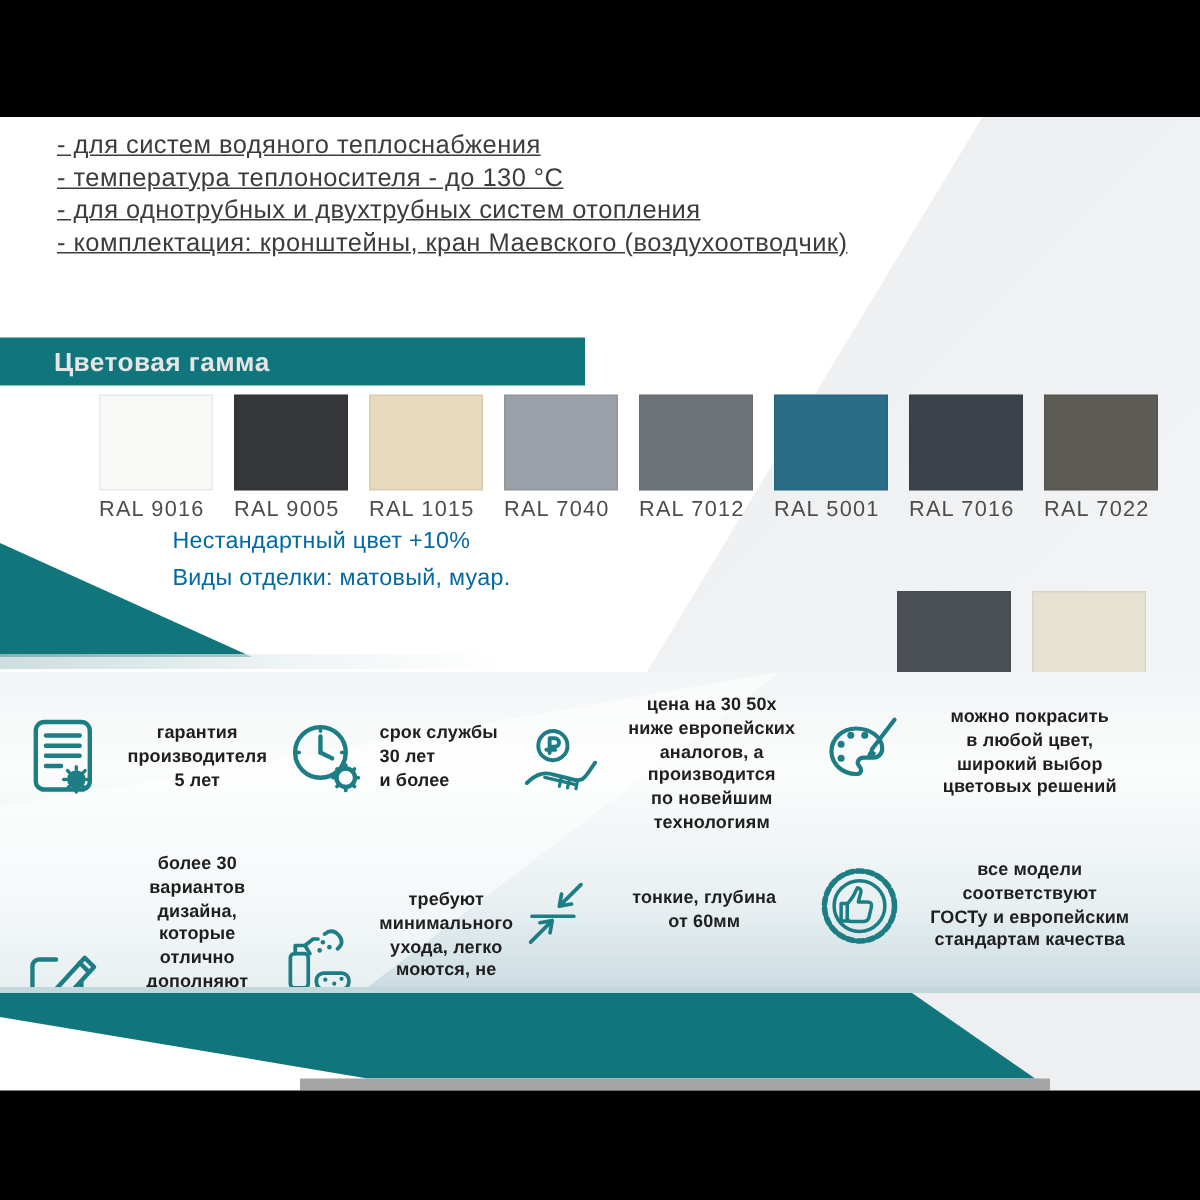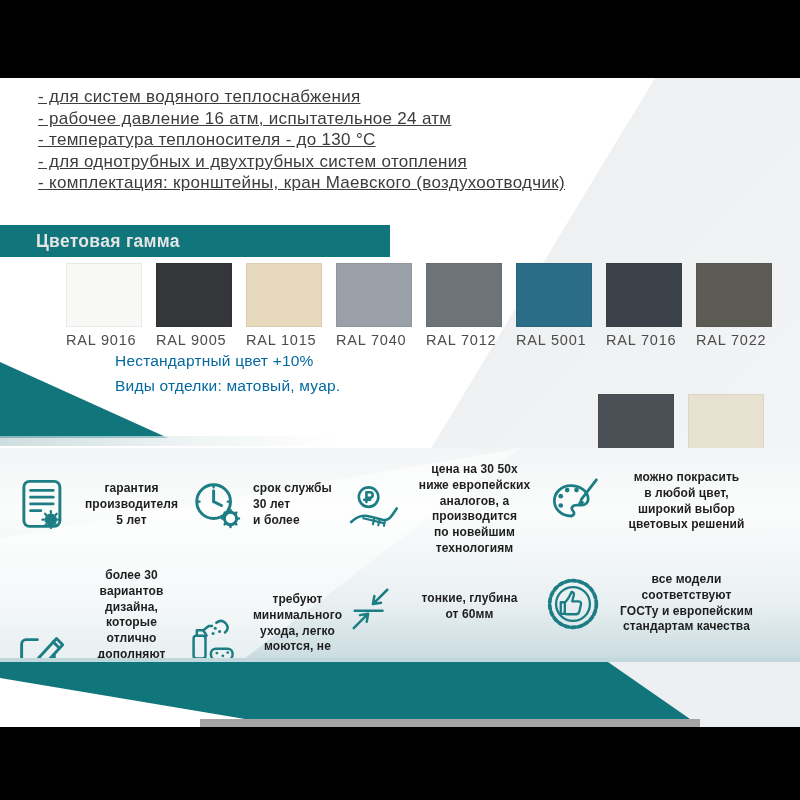--- a/index.html
+++ b/index.html
@@ -74,21 +74,20 @@
 </head>
 <body>
 
 <div id="page">
 
   <div class="abs" id="top-bar"></div>
   <div class="abs" id="corner-gray"></div>
 
   <div class="abs" id="spec-list">
     <div class="spec-item">- для систем водяного теплоснабжения</div>
-    <div class="spec-item">- рабочее давление 16 атм, испытательное 24 атм</div>
     <div class="spec-item">- температура теплоносителя - до 130 °C</div>
     <div class="spec-item">- для однотрубных и двухтрубных систем отопления</div>
     <div class="spec-item">- комплектация: кронштейны, кран Маевского (воздухоотводчик)</div>
   </div>
 
   <div class="abs" id="color-banner">
     <span>Цветовая гамма</span>
   </div>
 
   <div class="abs" id="swatch-row1">

